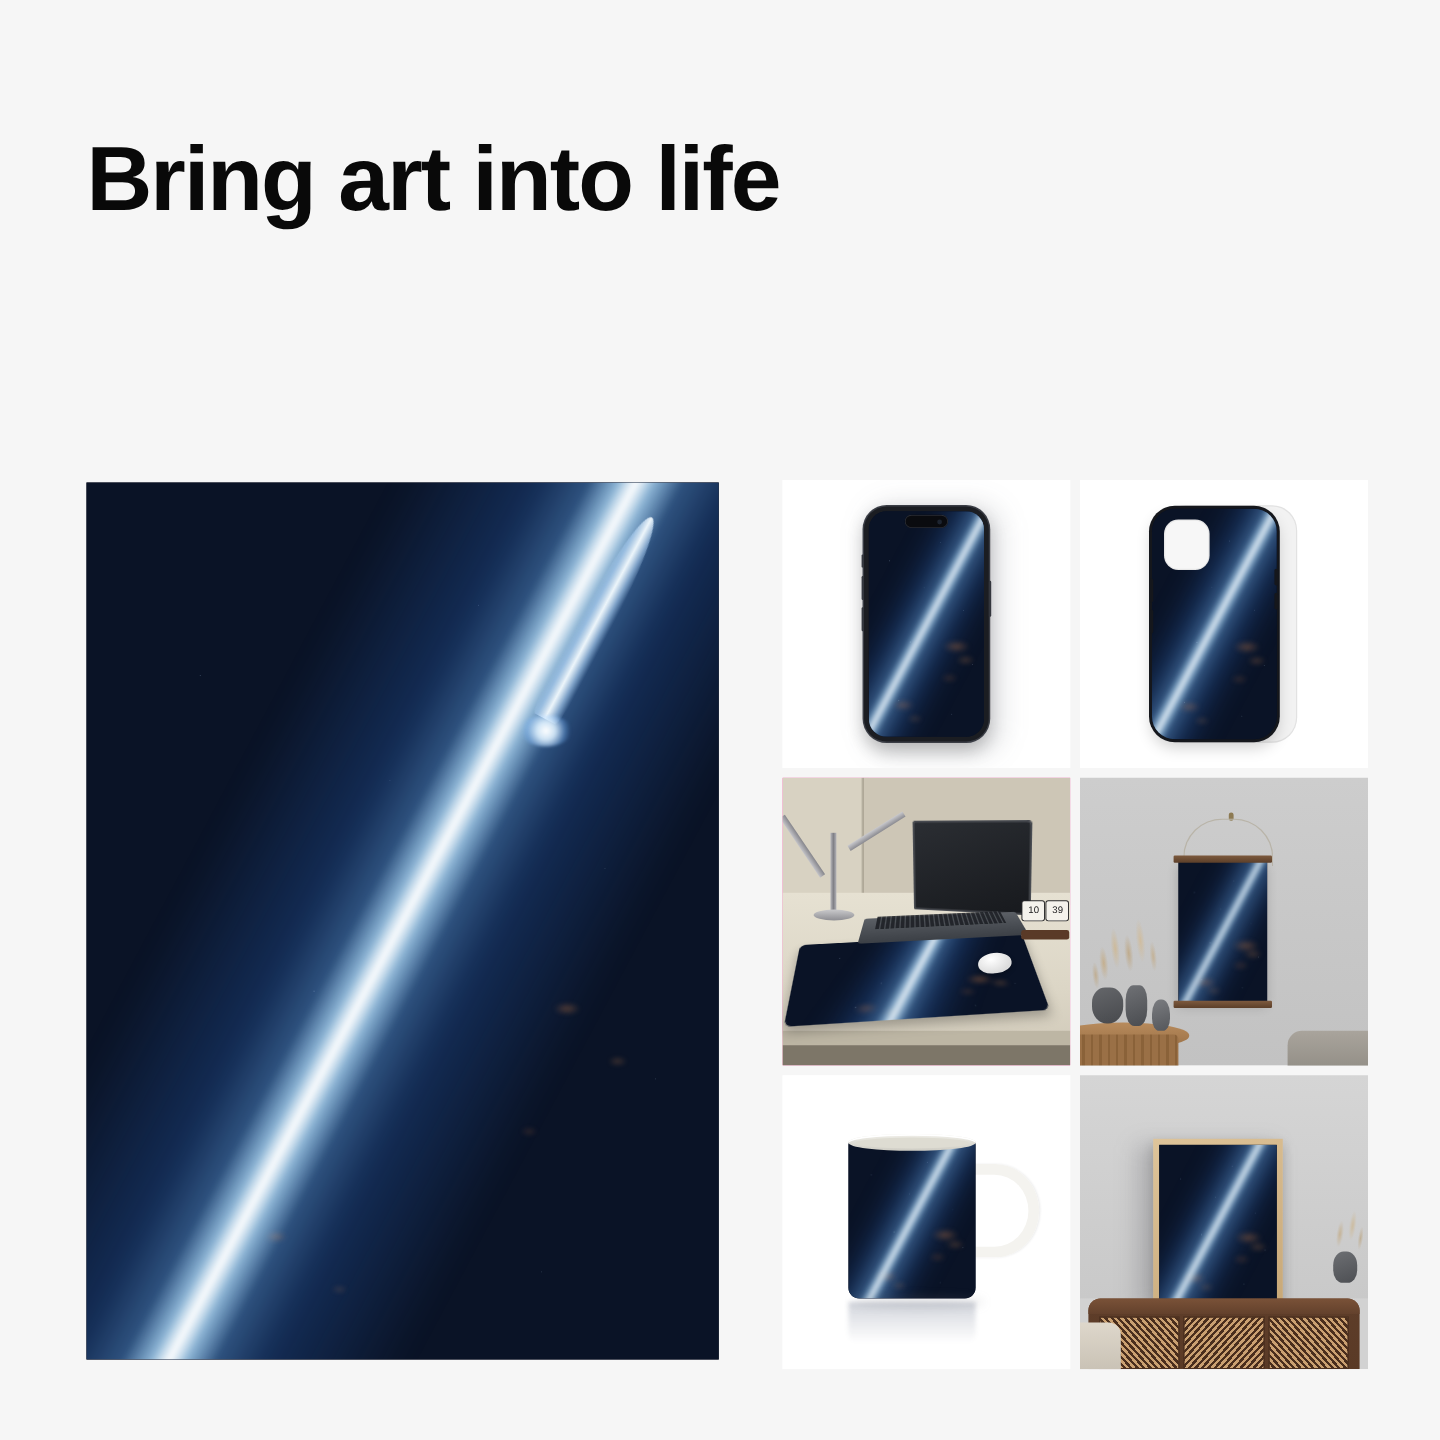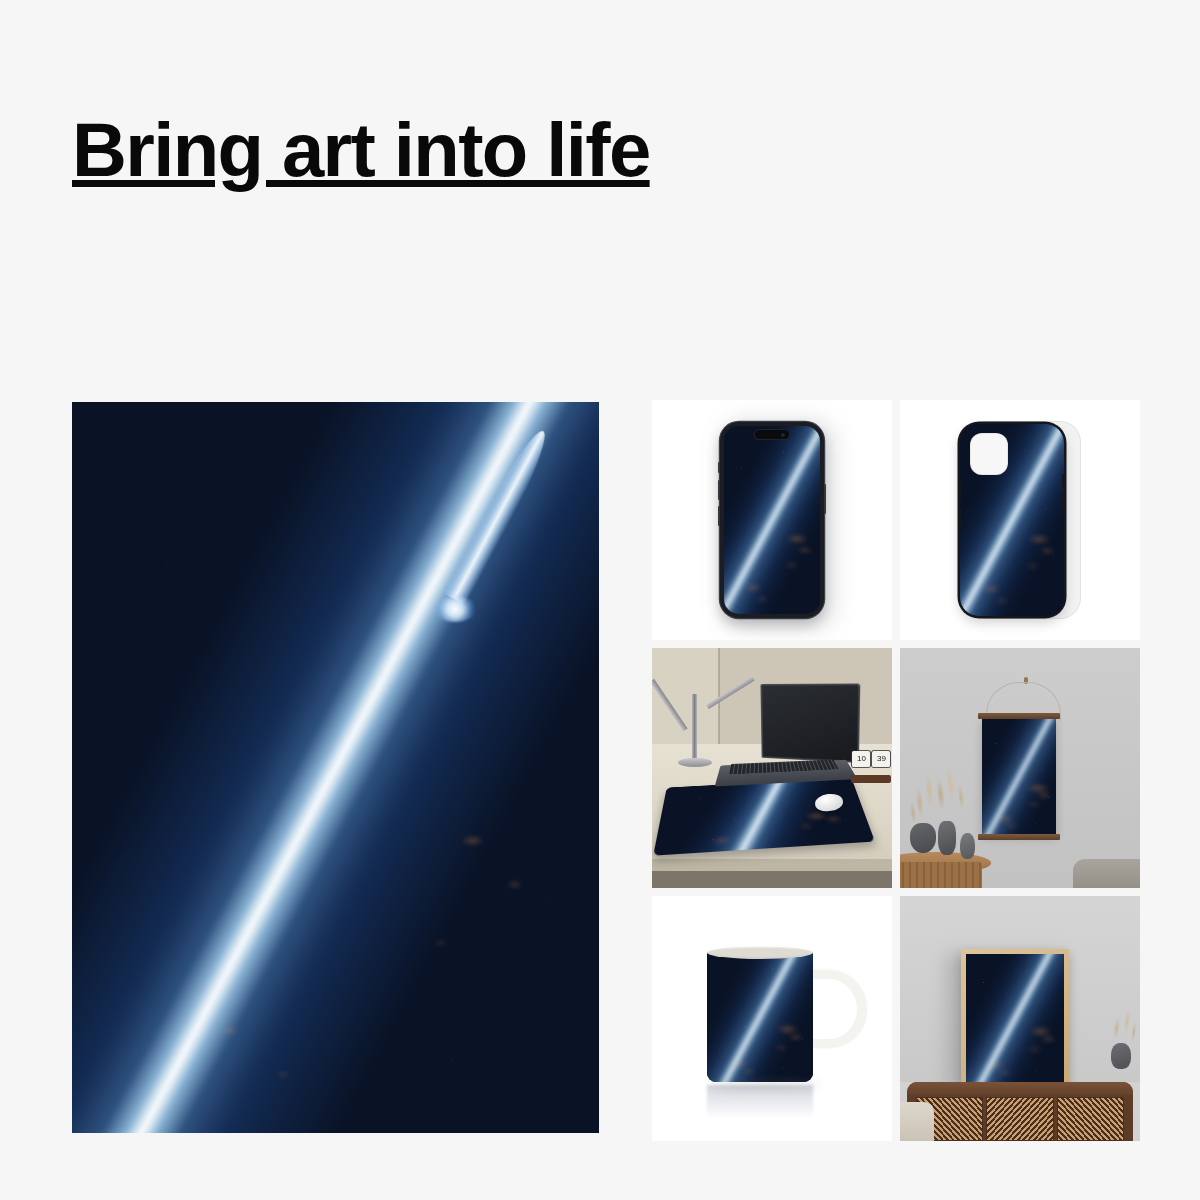--- a/index.html
+++ b/index.html
@@ -10,21 +10,21 @@
     font-family:"Liberation Sans", sans-serif;
     overflow:hidden;
   }
   .page{ position:relative; width:1200px; height:1200px; background:#f6f6f6; }
 
   
   .header{ position:absolute; left:72px; top:112px; width:1060px; }
   .title{
     font-family:"Liberation Sans", sans-serif;
     font-size:76px; font-weight:bold; color:#090909;
-    letter-spacing:-1.6px; line-height:1.0;text-decoration:underline;
+    letter-spacing:-1.6px; line-height:1.0;
   }
   .subtitle{
     margin-top:34px;
     font-size:35px; font-weight:normal; color:#151515;
     letter-spacing:-0.4px; line-height:1.1;
   }
 
   
   .gallery{ position:absolute; left:72px; top:402px; width:1068px; height:731px; }
   .hero{

